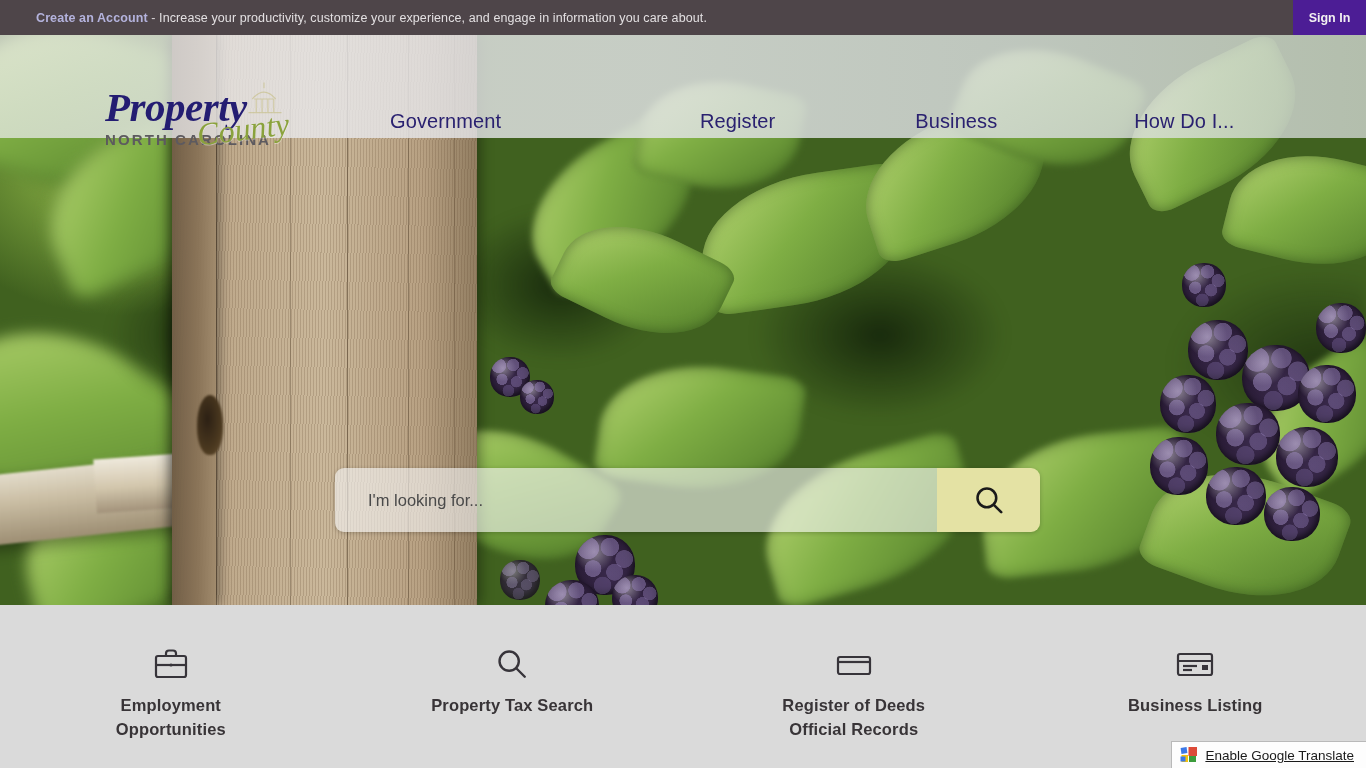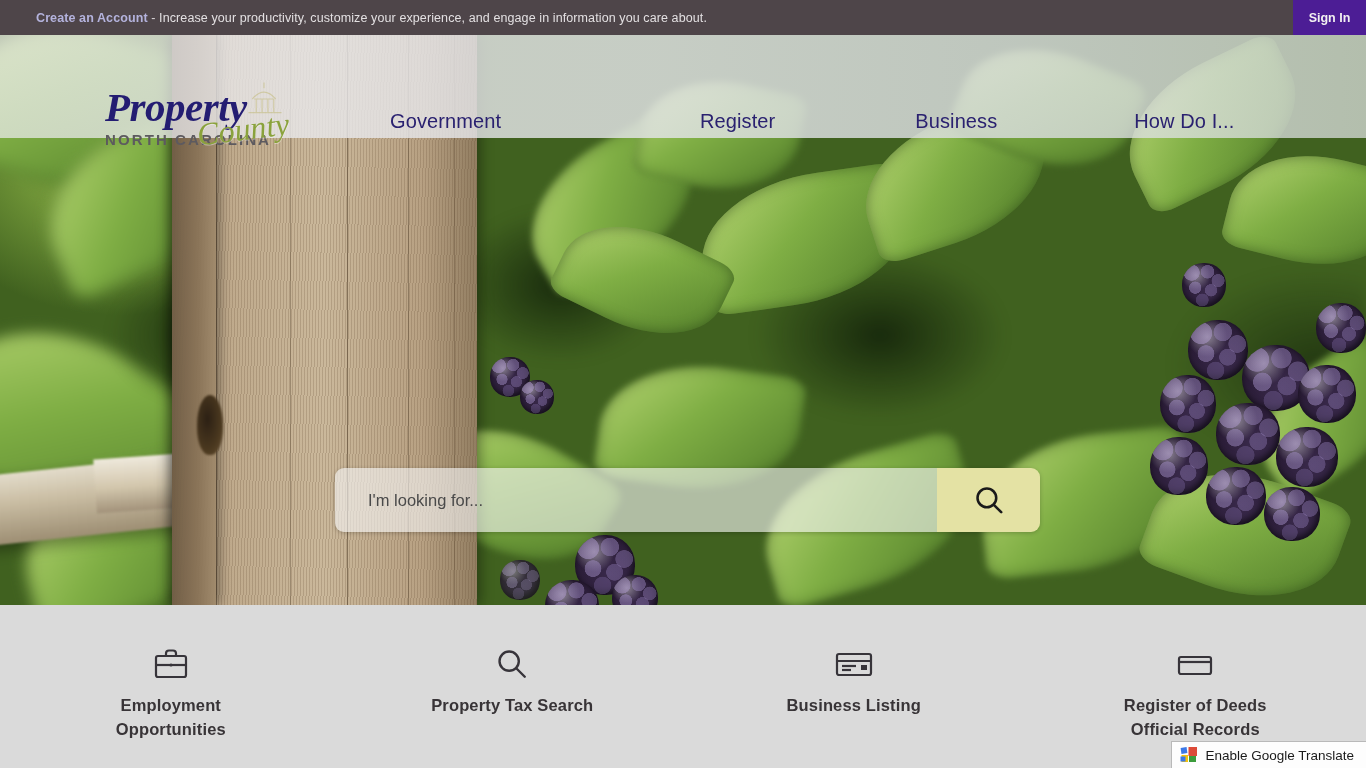--- a/index.html
+++ b/index.html
@@ -277,20 +277,21 @@
     display: flex; align-items: center;
     padding: 0 12px 0 8px;
     z-index: 60;
     cursor: pointer;
   }
   .gtrans-label {
     font-size: 13.5px;
     color: #1a1a1a;
     margin-left: 7px;
     white-space: nowrap;
+    text-decoration: underline;
   }
   .glogo { width: 18px; height: 18px; position: relative; }
 </style>
 </head>
 <body>
 
 <div class="page">
 
   <div class="topbar">
     <div class="topbar-msg">
@@ -411,43 +412,43 @@
           <line x1="15" y1="15" x2="21" y2="21" stroke-linecap="round"></line>
         </svg>
       </div>
       <div class="ql-label">
         <span>Property Tax Search</span>
       </div>
     </div>
 
     <div class="ql-item">
       <div class="ql-icon">
+        <svg width="36" height="28" viewBox="0 0 36 28" fill="none" stroke="#37343a" stroke-width="2.2">
+          <path d="M4 7 h28 a2 2 0 0 1 2 2 v13 a2 2 0 0 1 -2 2 h-28 a2 2 0 0 1 -2 -2 v-13 a2 2 0 0 1 2 -2 z"></path>
+          <line x1="2" y1="12" x2="34" y2="12"></line>
+        </svg>
+      </div>
+      <div class="ql-label">
+        <span>Register of Deeds</span><br>
+        <span>Official Records</span>
+      </div>
+    </div>
+
+    <div class="ql-item">
+      <div class="ql-icon">
         <svg width="38" height="28" viewBox="0 0 38 28" fill="none" stroke="#37343a" stroke-width="2.2">
           <rect x="2" y="4" width="34" height="21" rx="2"></rect>
           <line x1="2" y1="11" x2="36" y2="11"></line>
           <line x1="7" y1="16" x2="21" y2="16"></line>
           <line x1="7" y1="20" x2="16" y2="20"></line>
           <rect x="26" y="15" width="6" height="5" fill="#37343a" stroke="none"></rect>
         </svg>
       </div>
       <div class="ql-label">
         <span>Business Listing</span>
-      </div>
-    </div>
-
-    <div class="ql-item">
-      <div class="ql-icon">
-        <svg width="36" height="28" viewBox="0 0 36 28" fill="none" stroke="#37343a" stroke-width="2.2">
-          <path d="M4 7 h28 a2 2 0 0 1 2 2 v13 a2 2 0 0 1 -2 2 h-28 a2 2 0 0 1 -2 -2 v-13 a2 2 0 0 1 2 -2 z"></path>
-          <line x1="2" y1="12" x2="34" y2="12"></line>
-        </svg>
-      </div>
-      <div class="ql-label">
-        <span>Register of Deeds</span><br>
-        <span>Official Records</span>
       </div>
     </div>
 
 
   </div>
 
   <div class="gtrans">
     <svg class="glogo" viewBox="0 0 18 18">
       <rect x="8.5" y="1" width="8.5" height="9" fill="#dd4b39"></rect>
       <rect x="1" y="1.5" width="6" height="6" fill="#3b78e7" transform="rotate(-8 4 4.5)"></rect>

